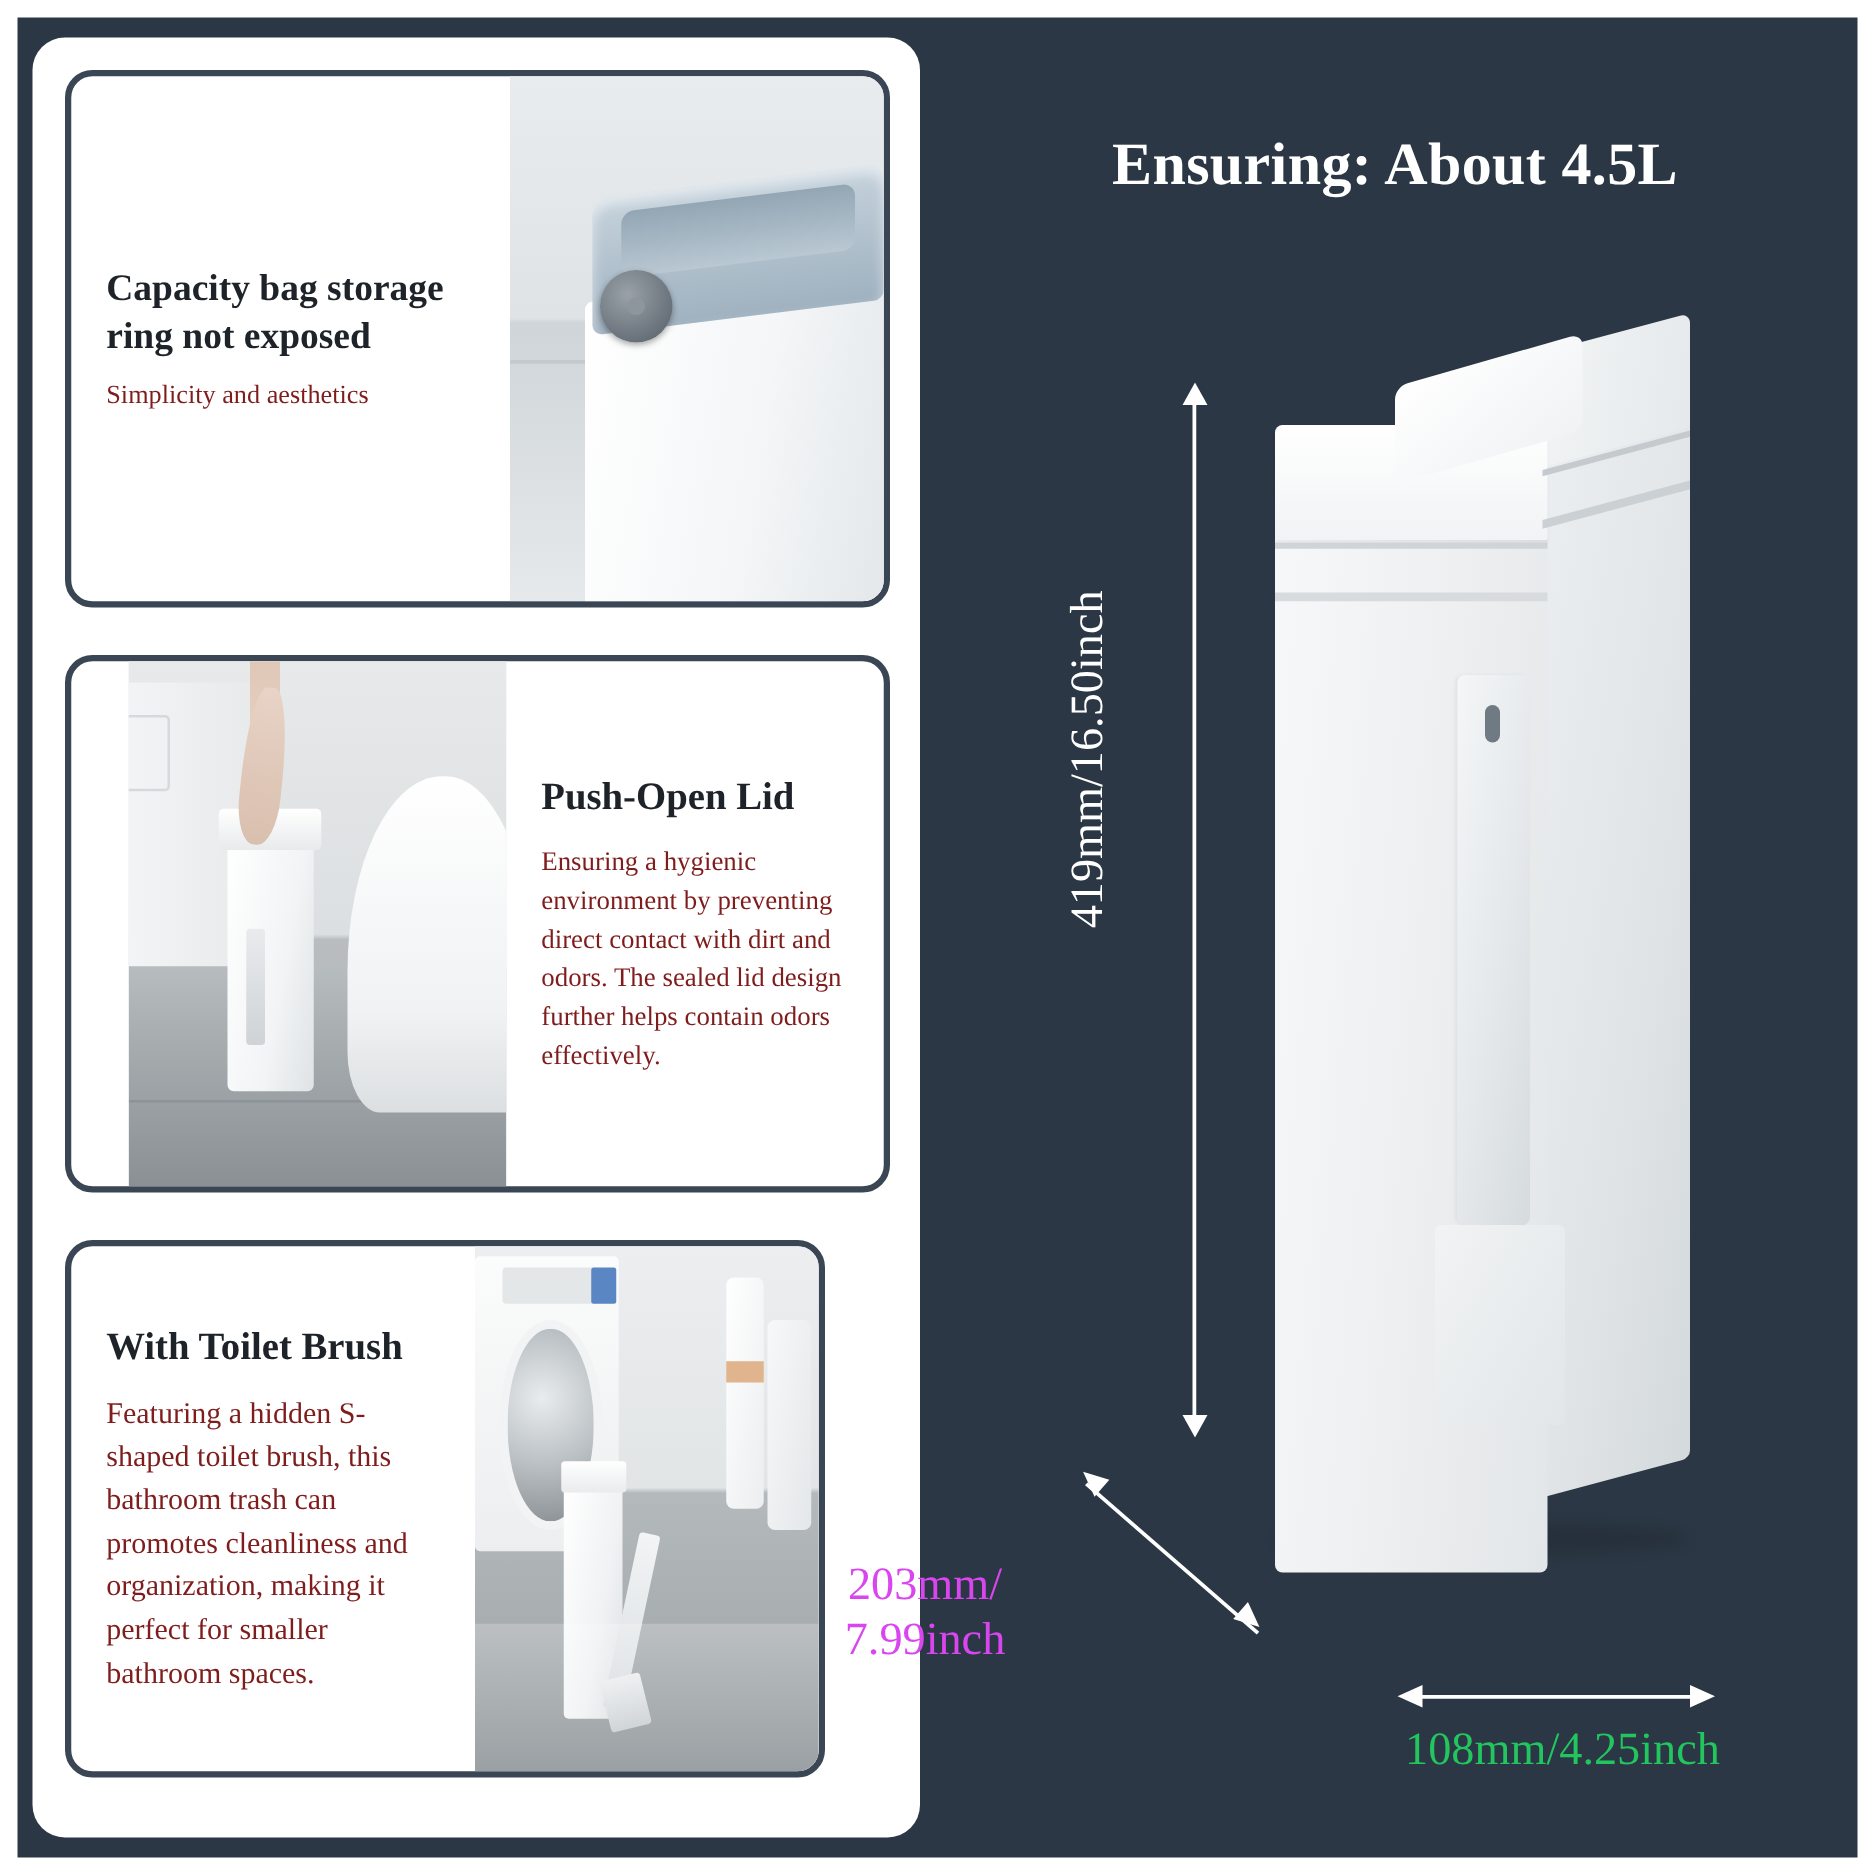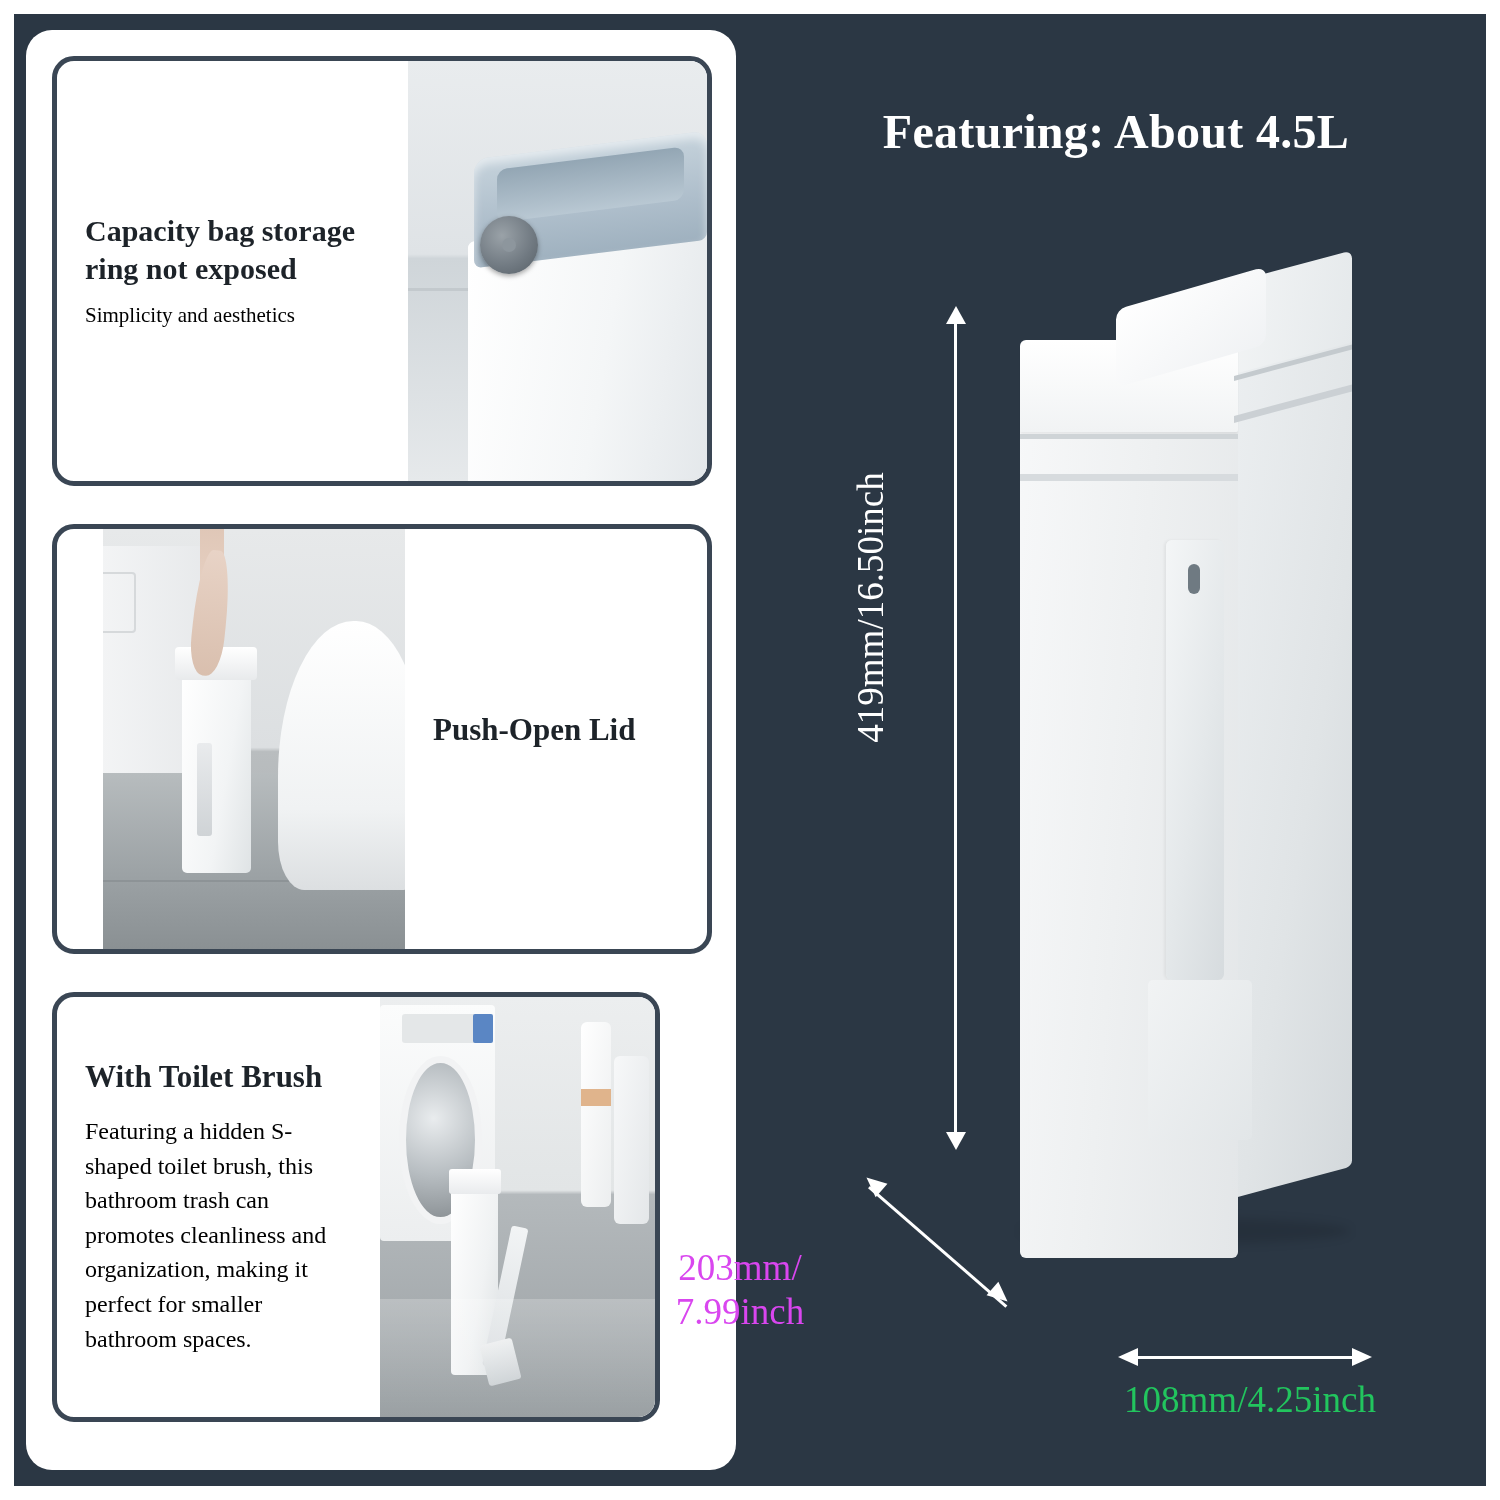--- a/index.html
+++ b/index.html
@@ -84,21 +84,21 @@
     line-height: 1.24;
     margin: 0 0 14px 0;
   }
   .card-1 .card-title { font-size: 30px; }
   .card-2 .card-title { font-size: 31px; margin-bottom: 18px; }
   .card-3 .card-title { font-size: 31px; margin-bottom: 18px; }
 
   .card-body {
     font-family: "Liberation Serif", serif;
     font-size: 21px;
-    color: #000000;
+    color: #7f1d1d;
     line-height: 1.38;
     margin: 0;
   }
   .card-2 .card-body { font-size: 21.5px; line-height: 1.44; }
   .card-3 .card-body { font-size: 24px; line-height: 1.44; }
 
   
   
   .p1-bg {
     position: absolute; inset: 0;
@@ -457,20 +457,21 @@
         <div class="p1-rim">
           <div class="p1-rim-inner"></div>
         </div>
         <div class="p1-knob"></div>
       </div>
     </div>
 
     <div class="card card-2">
       <div class="card-text">
         <h2 class="card-title">Push-Open Lid</h2>
+        <p class="card-body">Ensuring a hygienic environment by preventing direct contact with dirt and odors. The sealed lid design further helps contain odors effectively.</p>
       </div>
       <div class="card-photo">
         <div class="p2-bg"></div>
         <div class="p2-cabinet">
           <div class="p2-cabinet-line"></div>
         </div>
         <div class="p2-floor"></div>
         <div class="p2-floorline"></div>
         <div class="p2-tub"></div>
         <div class="p2-bin"></div>
@@ -500,21 +501,21 @@
         <div class="p3-brush"></div>
         <div class="p3-brush-head"></div>
         <div class="p3-floor-refl"></div>
       </div>
     </div>
 
   </div>
 
   <div class="right-col">
 
-    <div class="capacity-title">Featuring: About 4.5L</div>
+    <div class="capacity-title">Ensuring: About 4.5L</div>
 
     <div class="product">
       <div class="prod-base-shadow"></div>
       <div class="prod-side"></div>
       <div class="prod-front"></div>
       <div class="prod-lid-side"></div>
       <div class="prod-lid-front"></div>
       <div class="prod-lid-top2"></div>
       <div class="prod-lid-gap"></div>
       <div class="prod-lid-gap-side"></div>

